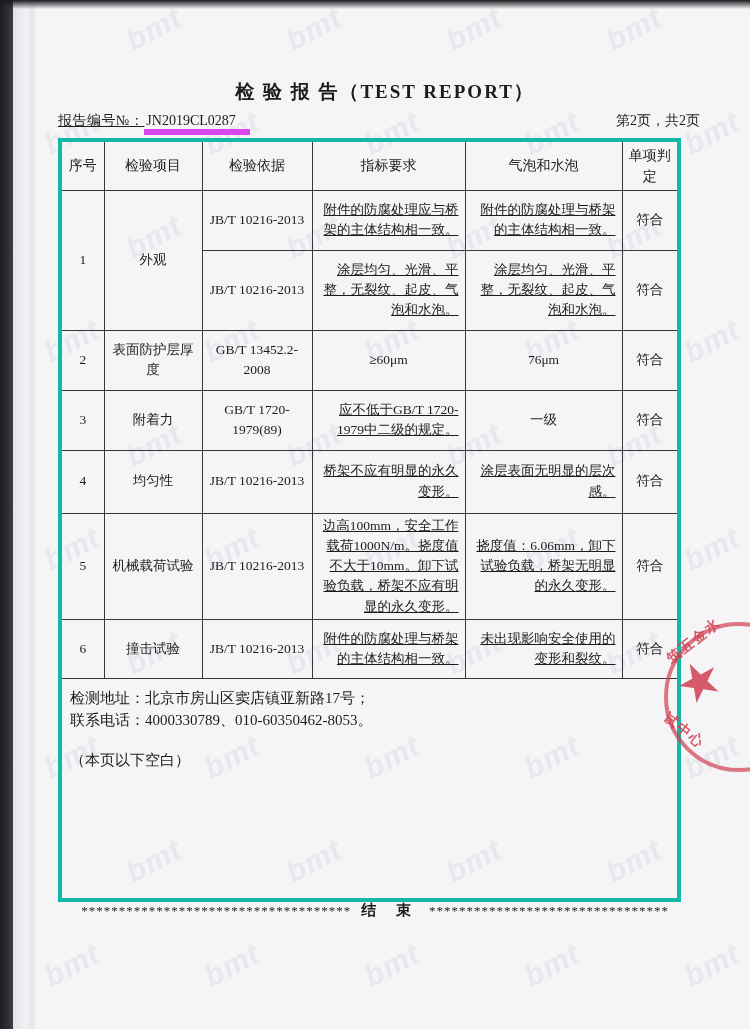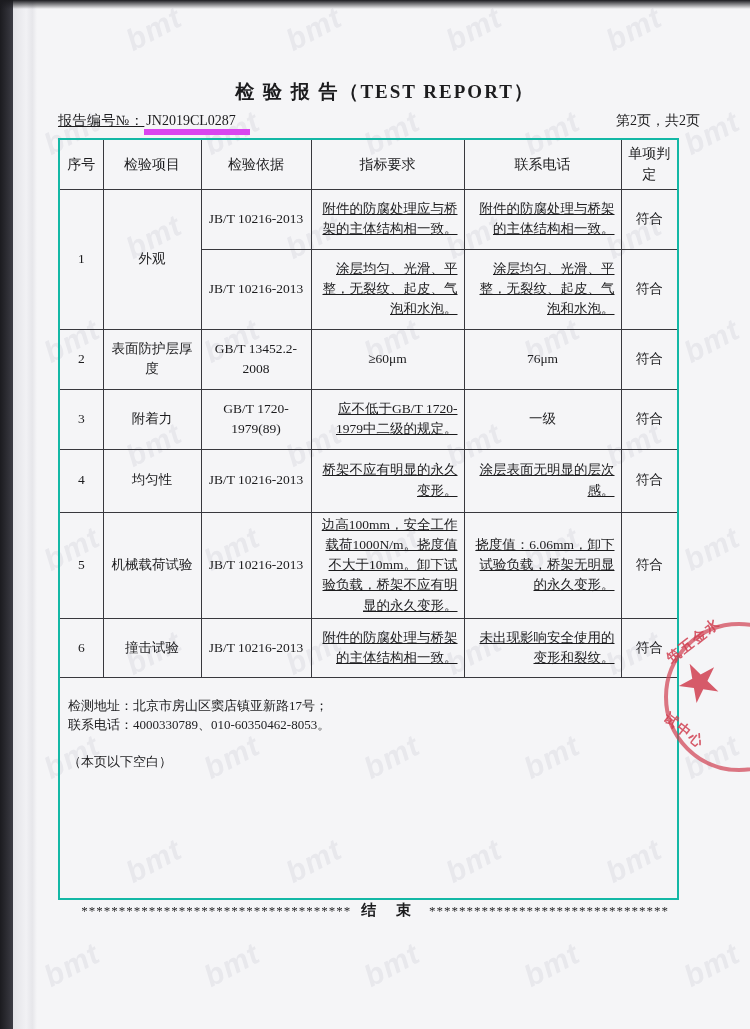--- a/index.html
+++ b/index.html
@@ -27,25 +27,25 @@
   .meta{position:absolute;top:112px;left:58px;width:642px;z-index:2;font-size:14px;}
   .meta .no-label{letter-spacing:0.5px;text-decoration:underline;}
   .meta .no-value{border-bottom:6px solid #d946ef;padding:0 14px 1px 2px;}
   .meta .pageinfo{float:right;}
   
   table.report{position:absolute;top:138px;left:58px;z-index:2;
     border-collapse:collapse;table-layout:fixed;width:619px;
     font-size:13.5px;line-height:1.5;}
   table.report td,table.report th{border:1.6px solid #38383d;padding:2px 6px;
     font-weight:normal;overflow:hidden;}
-  table.report{border:2px solid #14b8a6;}
+  table.report{border:4px solid #14b8a6;}
   .c{text-align:center;vertical-align:middle;}
   .l{text-align:right;vertical-align:middle;text-decoration:underline;}
   .head th{text-align:center;vertical-align:middle;font-size:14px;}
-  .ftr-cell{vertical-align:top;padding:18px 8px !important;font-size:13px;}
+  .ftr-cell{vertical-align:top;padding:8px 8px !important;font-size:15px;}
   .ftr-blank{margin-top:17px;}
   
   .end-line{position:absolute;top:901px;left:0;right:0;z-index:2;
     text-align:center;font-size:13px;letter-spacing:1px;white-space:nowrap;}
   .end-label{font-size:15px;font-weight:bold;letter-spacing:8px;padding:0 10px;}
   .stamp-ring{position:absolute;left:664px;top:622px;width:142px;height:142px;
     border-radius:50%;border:4.5px solid rgba(208,62,80,0.70);z-index:3;}
   .stamp-star{position:absolute;left:676px;top:656px;font-size:52px;line-height:1;
     color:rgba(208,62,80,0.85);transform:rotate(-28deg);z-index:3;}
   .stamp-arc-top{position:absolute;left:662px;top:632px;font-size:14px;font-weight:bold;
@@ -126,21 +126,21 @@
       <col style="width:153px">
         <col style="width:157px">
         <col style="width:57px">
     </colgroup>
     <tbody>
         <tr class="head" style="height:50px">
       <th>序号</th>
       <th>检验项目</th>
       <th>检验依据</th>
       <th>指标要求</th>
-      <th>联系电话</th>
+      <th>气泡和水泡</th>
       <th>单项判定</th>
     </tr>
     <tr style="height:60px">
       <td class="c" rowspan="2">1</td>
       <td class="c" rowspan="2">外观</td>
       <td class="c">JB/T 10216-2013</td>
       <td class="l">附件的防腐处理应与桥架的主体结构相一致。</td>
       <td class="l">附件的防腐处理与桥架的主体结构相一致。</td>
       <td class="c">符合</td>
     </tr>

